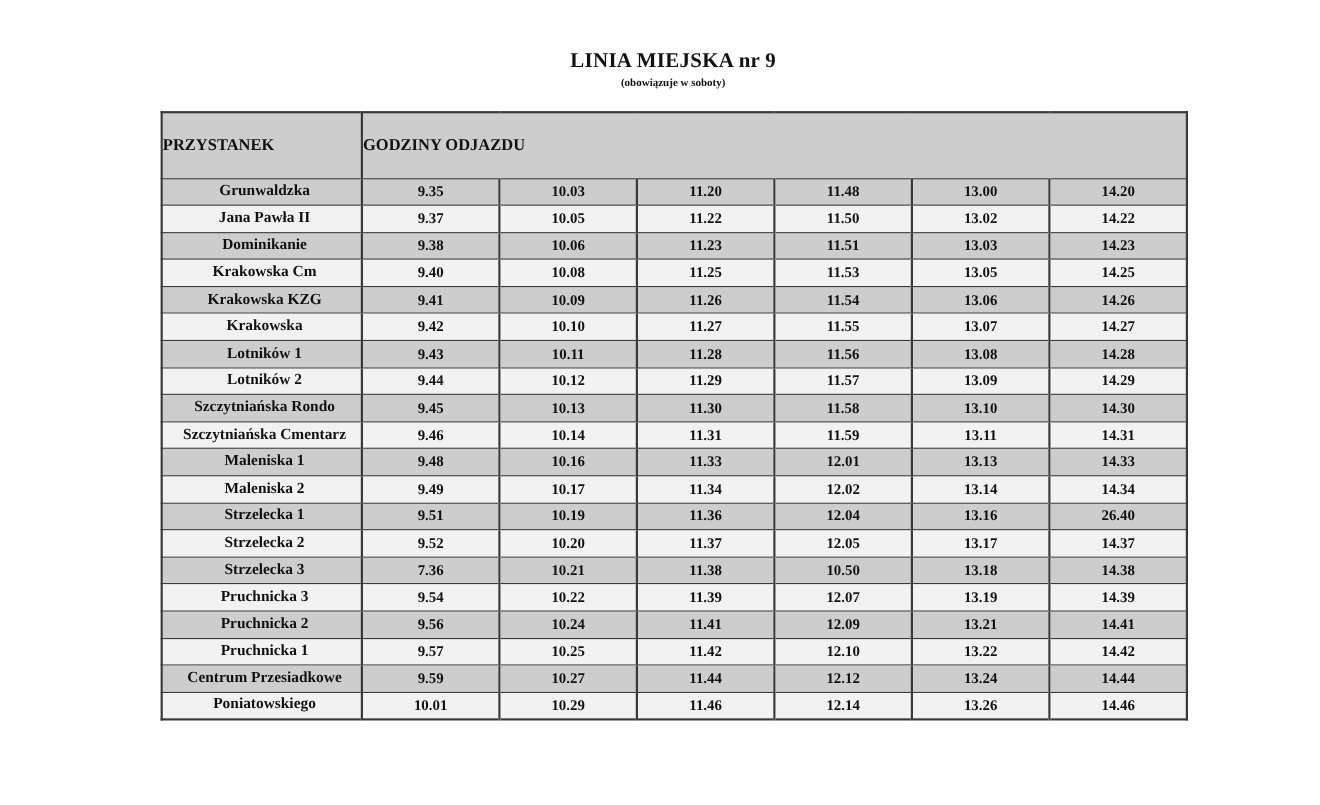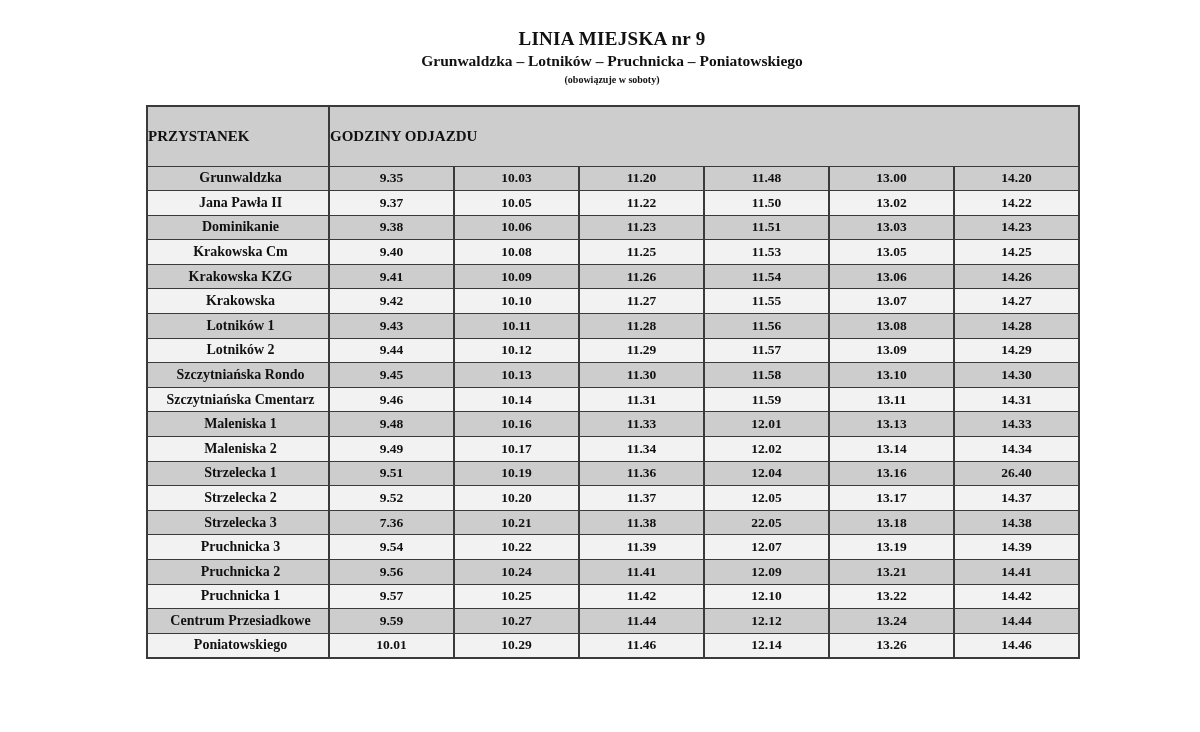--- a/index.html
+++ b/index.html
@@ -17,21 +17,21 @@
     background: var(--page-bg);
   }
   .page {
     position: relative;
     width: 1200px;
     height: 732px;
     background: var(--page-bg);
     overflow: hidden;
   }
   .title-block {
-    padding-top: 28px;
+    padding-top: 45px;
     margin-left: 146px;
     width: 932px;
     text-align: center;
     color: var(--text);
     font-weight: bold;
   }
   .title {
     font-size: 19px;
     line-height: 21px;
     letter-spacing: 0.3px;
@@ -87,21 +87,20 @@
     border-left: 2px solid var(--border);
   }
 </style>
 </head>
 <body>
 
 <div class="page">
 
   <header class="title-block">
     <div class="title">LINIA MIEJSKA nr 9</div>
-    <div class="subtitle">Grunwaldzka – Lotników – Pruchnicka – Poniatowskiego</div>
     <div class="note">(obowiązuje w soboty)</div>
   </header>
 
   <table class="timetable">
     <colgroup>
       <col style="width:182px">
       <col style="width:125px">
         <col style="width:125px">
         <col style="width:125px">
       <col style="width:125px">
@@ -239,21 +238,21 @@
     <td class="time">11.37</td>
     <td class="time">12.05</td>
     <td class="time">13.17</td>
     <td class="time">14.37</td>
   </tr>
         <tr>
     <td class="stop">Strzelecka 3</td>
     <td class="time">7.36</td>
     <td class="time">10.21</td>
     <td class="time">11.38</td>
-    <td class="time">22.05</td>
+    <td class="time">10.50</td>
     <td class="time">13.18</td>
     <td class="time">14.38</td>
   </tr>
         <tr>
     <td class="stop">Pruchnicka 3</td>
     <td class="time">9.54</td>
     <td class="time">10.22</td>
     <td class="time">11.39</td>
     <td class="time">12.07</td>
     <td class="time">13.19</td>

